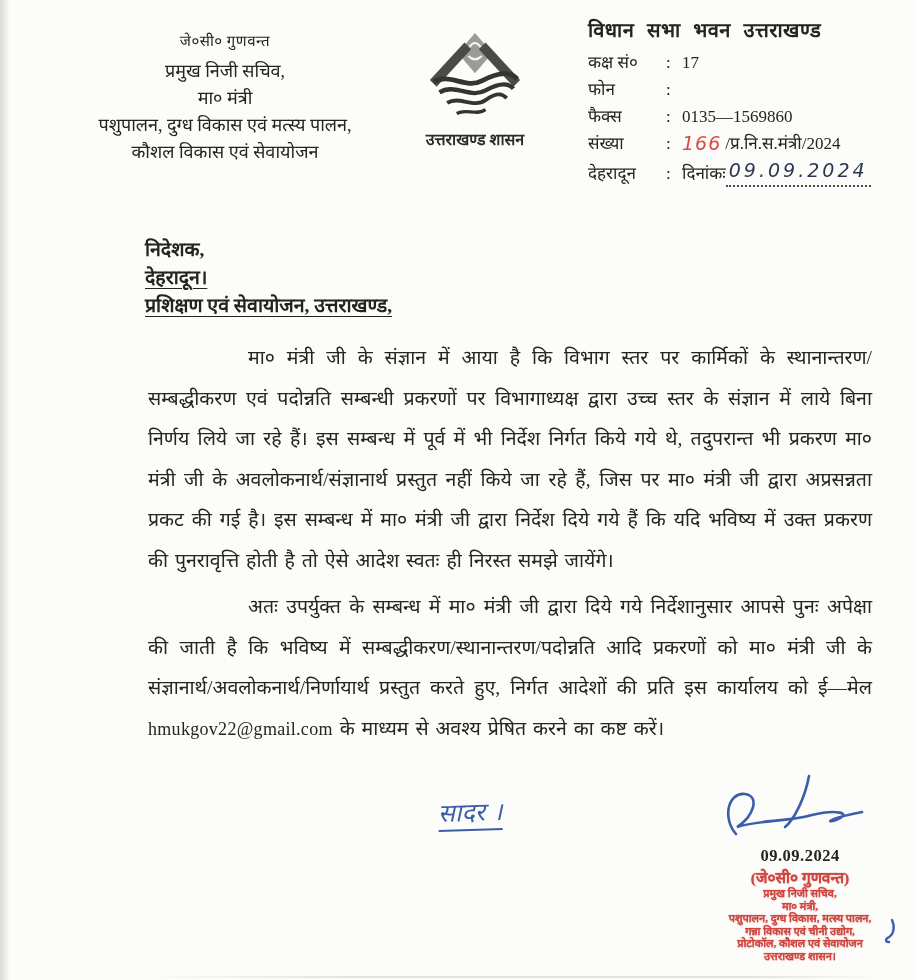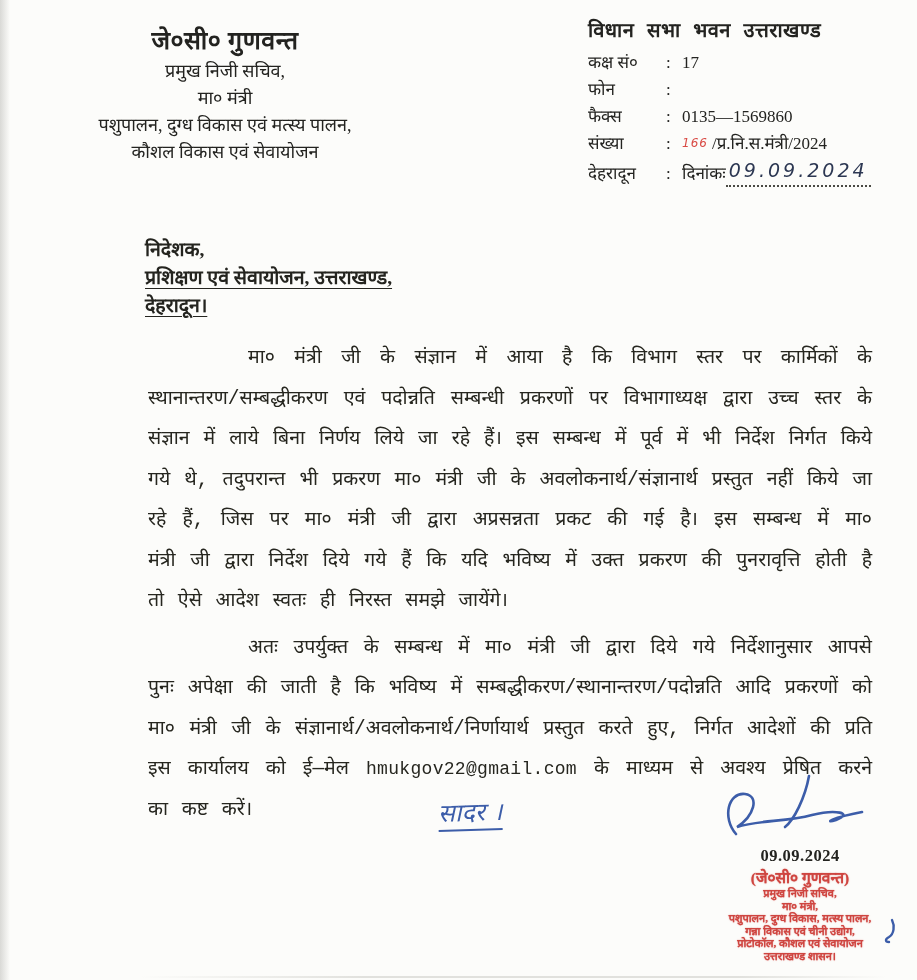--- a/index.html
+++ b/index.html
@@ -17,46 +17,46 @@
     content:""; position:absolute; left:140px; right:30px; bottom:2px; height:2px;
     background:linear-gradient(90deg,rgba(0,0,0,0),#cfcfca 30%,#cfcfca 80%,rgba(0,0,0,0));
     opacity:.6; pointer-events:none;
   }
 
   
   .hdr-left{
     position:absolute; left:55px; top:24px; width:340px; text-align:center;
     font-size:18px; line-height:27px; color:#232320;
   }
-  .hdr-left .name{ font-size:25px; font-weight:bold; line-height:34px; letter-spacing:.5px; }
+  .hdr-left .name{ font-size:15px; font-weight:normal; line-height:34px; letter-spacing:.5px; }
   .hdr-center{ position:absolute; left:412px; top:30px; width:126px; text-align:center; }
   .hdr-center svg{ width:104px; height:96px; display:block; margin:0 auto; }
   .hdr-center .caption{ font-size:16px; font-weight:bold; margin-top:2px; color:#2c2c28; }
 
   .hdr-right{ position:absolute; left:588px; top:16px; width:322px; font-size:17px; color:#232320; }
   .hdr-right .title{ font-size:20px; font-weight:bold; letter-spacing:.5px; margin-bottom:6px;font-family:Liberation Mono, monospace; }
   .hdr-right .row{ display:flex; align-items:flex-end; line-height:27px; }
   .hdr-right .lbl{ width:78px; flex:0 0 auto; }
   .hdr-right .colon{ width:16px; flex:0 0 auto; }
   .hw-red{
-    color:#d94b45; font-style:italic; font-size:12px; letter-spacing:1px;
+    color:#d94b45; font-style:italic; font-size:19px; letter-spacing:1px;
     font-family:"DejaVu Sans","Liberation Sans",sans-serif; margin-right:4px;
   }
   .hw-date{
     color:#2c3752; font-style:italic; font-size:19px; letter-spacing:3px;
     font-family:"DejaVu Sans","Liberation Sans",sans-serif;
     border-bottom:2px dotted #4a4a44; padding:0 3px 1px 3px;
   }
 
   
   .addr{ position:absolute; left:145px; top:236px; font-size:19.5px; line-height:28px;font-weight:bold; }
   .addr .u{ text-decoration:underline; text-underline-offset:4px; text-decoration-thickness:1.4px; }
 
   
-  .body-text{ position:absolute; left:148px; top:338px; width:724px;font-family:Liberation Mono, monospace; }
+  .body-text{ position:absolute; left:148px; top:338px; width:724px; }
   .para{
     font-size:19.5px; line-height:40.5px; text-align:justify;
     text-indent:100px; color:#26261f; word-spacing:2px;
   }
   .para + .para{ margin-top:6px; }
   .email{ font-size:18px; letter-spacing:.3px; }
 
   
   .closing{
     position:absolute; left:438px; top:794px; transform:rotate(-2deg);
@@ -80,20 +80,35 @@
 <div class="page">
 
   <div class="hdr-left">
     <div class="name">जे०सी० गुणवन्त</div>
     <div>प्रमुख निजी सचिव,</div>
     <div>मा० मंत्री</div>
     <div>पशुपालन, दुग्ध विकास एवं मत्स्य पालन,</div>
     <div>कौशल विकास एवं सेवायोजन</div>
   </div>
 
+  <div class="hdr-center">
+    <span>
+      <svg viewBox="0 0 100 100" aria-hidden="true">
+        <polygon points="50,3 68,24 50,45 32,24" fill="#9b9b99"></polygon>
+        <path d="M44 18 q6 -9 12 0 M43 27 q7 7 14 0" stroke="#f4f4f2" stroke-width="2.2" fill="none"></path>
+        <polygon points="3,52 39,13 46,20 10,59" fill="#4a4a48"></polygon>
+        <polygon points="97,52 61,13 54,20 90,59" fill="#4a4a48"></polygon>
+        <path d="M7 54 C 24 44, 40 62, 57 53 S 87 43, 94 51" stroke="#343432" stroke-width="5" fill="none"></path>
+        <path d="M13 65 C 29 55, 45 72, 61 63 S 85 55, 90 61" stroke="#343432" stroke-width="4.5" fill="none"></path>
+        <path d="M21 76 C 34 68, 48 82, 61 73 S 79 67, 83 71" stroke="#343432" stroke-width="4" fill="none"></path>
+        <path d="M31 87 C 41 81, 51 90, 61 83" stroke="#343432" stroke-width="3.4" fill="none"></path>
+      </svg>
+    </span>
+    <div class="caption">उत्तराखण्ड शासन</div>
+  </div>
 
   <div class="hdr-right">
     <div class="title">विधान सभा भवन उत्तराखण्ड</div>
 
     <div class="row">
       <span class="lbl">कक्ष सं०</span>
       <span class="colon">:</span>
       <span class="val">17</span>
     </div>
 
@@ -118,22 +133,22 @@
     <div class="row">
       <span class="lbl">देहरादून</span>
       <span class="colon">:</span>
       <span class="val" style="">दिनांकः</span>
       <span class="hw-date">09.09.2024</span>
     </div>
   </div>
 
   <div class="addr">
     <div>निदेशक,</div>
+    <div class="u">देहरादून।</div>
     <div class="u">प्रशिक्षण एवं सेवायोजन, उत्तराखण्ड,</div>
-    <div class="u">देहरादून।</div>
   </div>
 
   <div class="body-text">
     <p class="para">मा० मंत्री जी के संज्ञान में आया है कि विभाग स्तर पर कार्मिकों के स्थानान्तरण/सम्बद्धीकरण एवं पदोन्नति सम्बन्धी प्रकरणों पर विभागाध्यक्ष द्वारा उच्च स्तर के संज्ञान में लाये बिना निर्णय लिये जा रहे हैं। इस सम्बन्ध में पूर्व में भी निर्देश निर्गत किये गये थे, तदुपरान्त भी प्रकरण मा० मंत्री जी के अवलोकनार्थ/संज्ञानार्थ प्रस्तुत नहीं किये जा रहे हैं, जिस पर मा० मंत्री जी द्वारा अप्रसन्नता प्रकट की गई है। इस सम्बन्ध में मा० मंत्री जी द्वारा निर्देश दिये गये हैं कि यदि भविष्य में उक्त प्रकरण की पुनरावृत्ति होती है तो ऐसे आदेश स्वतः ही निरस्त समझे जायेंगे।</p>
     <p class="para"><span>अतः उपर्युक्त के सम्बन्ध में मा० मंत्री जी द्वारा दिये गये निर्देशानुसार आपसे पुनः अपेक्षा की जाती है कि भविष्य में सम्बद्धीकरण/स्थानान्तरण/पदोन्नति आदि प्रकरणों को मा० मंत्री जी के संज्ञानार्थ/अवलोकनार्थ/निर्णायार्थ प्रस्तुत करते हुए, निर्गत आदेशों की प्रति इस कार्यालय को ई—मेल </span><span class="email">hmukgov22@gmail.com</span><span> के माध्यम से अवश्य प्रेषित करने का कष्ट करें।</span></p>
   </div>
 
   <div class="closing">
     <span class="u">सादर ।</span>
   </div>

